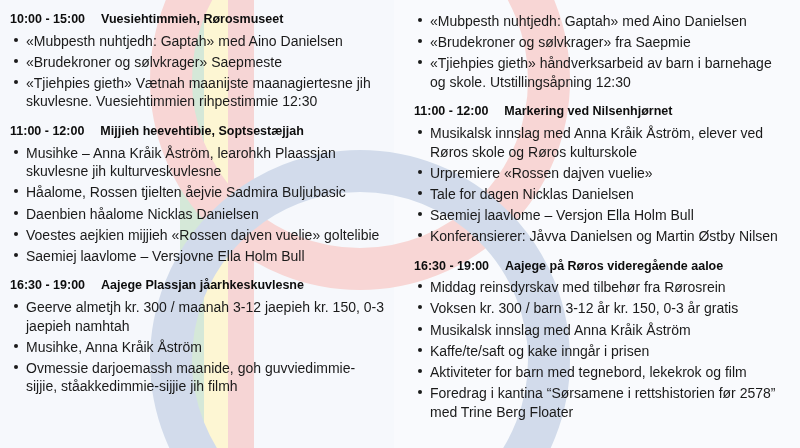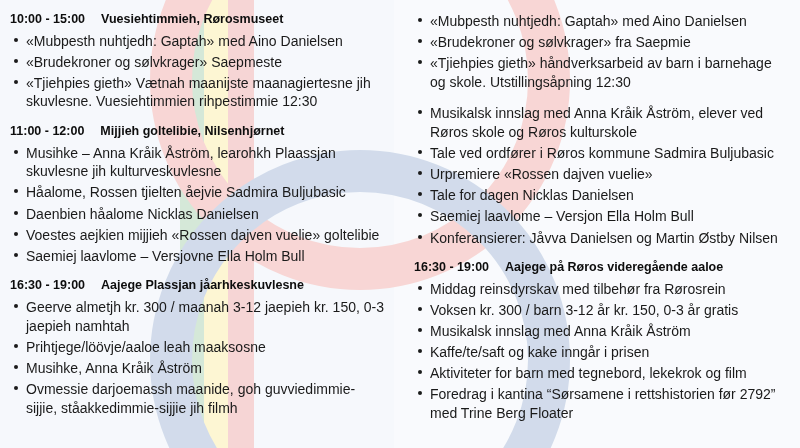--- a/index.html
+++ b/index.html
@@ -158,76 +158,77 @@
         </div>
         <ul class="items">
           <li>«Mubpesth nuhtjedh: Gaptah» med Aino Danielsen</li>
           <li>«Brudekroner og sølvkrager» Saepmeste</li>
           <li>«Tjiehpies gieth» Vætnah maanijste maanagiertesne jih skuvlesne. Vuesiehtimmien rihpestimmie 12:30</li>
         </ul>
       </div>
 
       <div class="block">
         <div class="block-head">
-          <span class="head-time">11:00 - 12:00</span><span class="head-title">Mijjieh goltelibie, Nilsenhjørnet</span>
+          <span class="head-time">11:00 - 12:00</span><span class="head-title">Mijjieh heevehtibie, Soptsestæjjah</span>
         </div>
         <ul class="items">
           <li>Musihke – Anna Kråik Åström, learohkh Plaassjan skuvlesne jih kulturveskuvlesne</li>
           <li>Håalome, Rossen tjielten åejvie Sadmira Buljubasic</li>
           <li>Daenbien håalome Nicklas Danielsen</li>
           <li>Voestes aejkien mijjieh «Rossen dajven vuelie» goltelibie</li>
           <li>Saemiej laavlome – Versjovne Ella Holm Bull</li>
         </ul>
       </div>
 
       <div class="block">
         <div class="block-head">
           <span class="head-time">16:30 - 19:00</span><span class="head-title">Aajege Plassjan jåarhkeskuvlesne</span>
         </div>
         <ul class="items">
           <li>Geerve almetjh kr. 300 / maanah 3-12 jaepieh kr. 150, 0-3 jaepieh namhtah</li>
-          <li>Prihtjege/löövje/aaloe leah maaksosne</li>
           <li>Musihke, Anna Kråik Åström</li>
           <li>Ovmessie darjoemassh maanide, goh guvviedimmie-sijjie, ståakkedimmie-sijjie jih filmh</li>
         </ul>
       </div>
 
     </div>
 
     <div class="column right">
 
       <div class="block">
         <ul class="items">
           <li>«Mubpesth nuhtjedh: Gaptah» med Aino Danielsen</li>
           <li>«Brudekroner og sølvkrager» fra Saepmie</li>
           <li>«Tjiehpies gieth» håndverksarbeid av barn i barnehage og skole. Utstillingsåpning 12:30</li>
         </ul>
       </div>
 
       <div class="block">
+        <div class="block-head">
+          <span class="head-time">11:00 - 12:00</span><span class="head-title">Markering ved Nilsenhjørnet</span>
+        </div>
         <ul class="items">
           <li>Musikalsk innslag med Anna Kråik Åström, elever ved Røros skole og Røros kulturskole</li>
-          <li>Tale ved ordfører i Røros kommune Sadmira Buljubasic</li>
           <li>Urpremiere «Rossen dajven vuelie»</li>
           <li>Tale for dagen Nicklas Danielsen</li>
           <li>Saemiej laavlome – Versjon Ella Holm Bull</li>
           <li>Konferansierer: Jåvva Danielsen og Martin Østby Nilsen</li>
         </ul>
       </div>
 
       <div class="block">
         <div class="block-head">
           <span class="head-time">16:30 - 19:00</span><span class="head-title">Aajege på Røros videregående aaloe</span>
         </div>
         <ul class="items">
           <li>Middag reinsdyrskav med tilbehør fra Rørosrein</li>
           <li>Voksen kr. 300 / barn 3-12 år kr. 150, 0-3 år gratis</li>
           <li>Musikalsk innslag med Anna Kråik Åström</li>
           <li>Kaffe/te/saft og kake inngår i prisen</li>
           <li>Aktiviteter for barn med tegnebord, lekekrok og film</li>
-          <li>Foredrag i kantina “Sørsamene i rettshistorien før 2792” med Trine Berg Floater</li>
+          <li>Foredrag i kantina “Sørsamene i rettshistorien før 2578” med Trine Berg Floater</li>
         </ul>
       </div>
 
     </div>
 
   </div>
 </div>
 
 </body></html>

